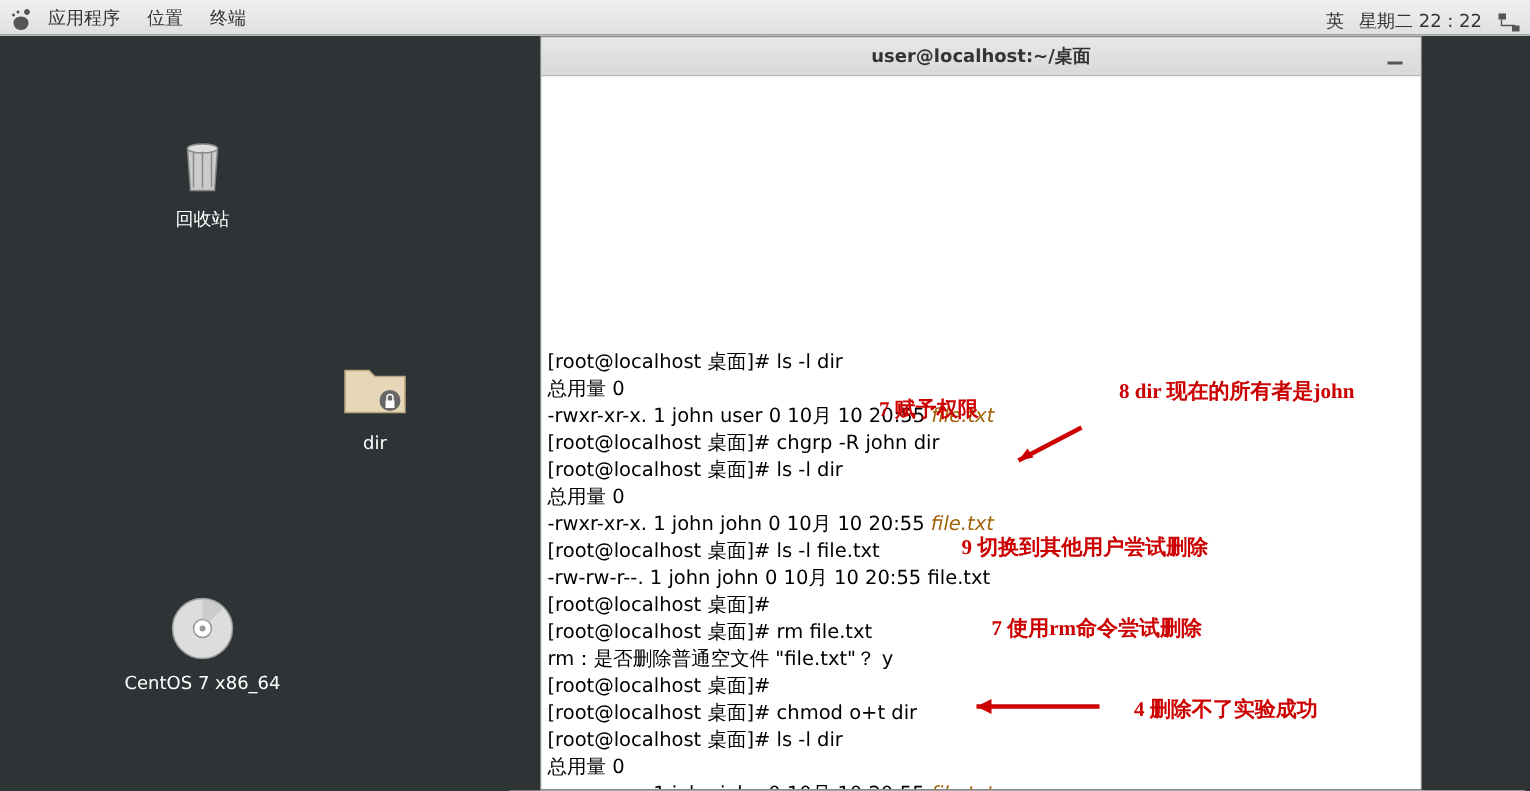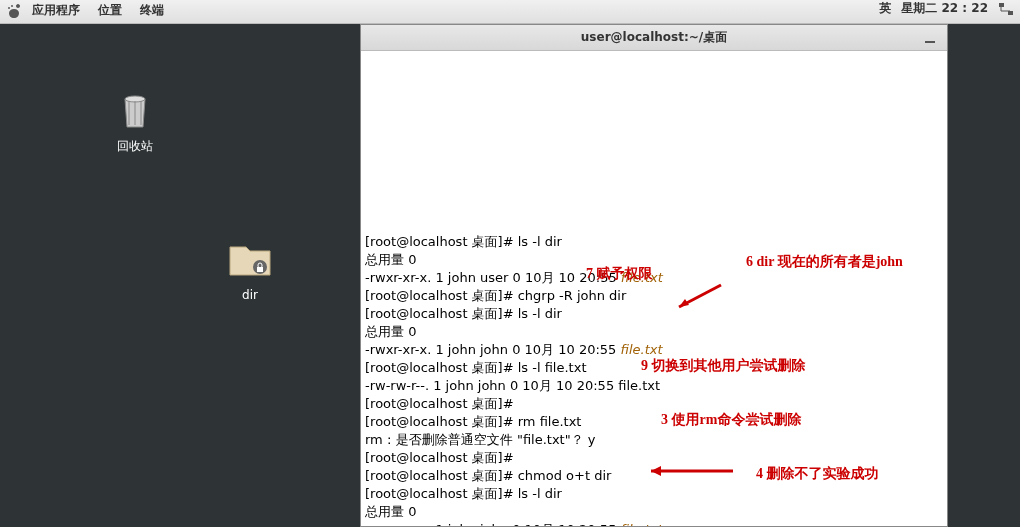--- a/index.html
+++ b/index.html
@@ -1,17 +1,17 @@
 <!DOCTYPE html>
 <html><head>
 <meta charset="utf-8">
 <style>
 *{margin:0;padding:0;box-sizing:border-box;font-family:"DejaVu Sans","WenQuanYi Micro Hei",sans-serif;}
 body{width:1020px;height:527px;background:#2e3436;overflow:hidden;position:relative;}
-.panel{height:24px;background:linear-gradient(#f0f0f0,#e0e0e0);border-bottom:1px solid #bbb;display:flex;align-items:flex-start;padding:0 6px;font-size:12px;color:#333;font-weight:bold;}
+.panel{height:24px;background:linear-gradient(#f0f0f0,#e0e0e0);border-bottom:1px solid #bbb;display:flex;align-items:flex-end;padding:0 6px;font-size:12px;color:#333;}
 .panel-left{display:flex;gap:2px;align-items:center;}
 .panel-item{padding:2px 8px;cursor:default;}
 .panel-right{margin-left:auto;display:flex;align-items:center;gap:10px;}
 .panel-icon{width:16px;height:16px;display:inline-flex;align-items:center;justify-content:center;}
 .desktop{position:absolute;top:24px;left:0;width:360px;height:503px;background:#2e3436;}
 .dicon{position:absolute;width:90px;text-align:center;color:#fff;font-size:12px;cursor:default;}
 .dicon .ic{width:50px;height:50px;margin:0 auto 4px;display:flex;align-items:center;justify-content:center;}
 .trash svg,.folder svg,.cd svg{width:48px;height:48px;}
 .termwin{position:absolute;left:360px;top:24px;width:588px;height:503px;background:#fff;border:1px solid #888;display:flex;flex-direction:column;}
 .titlebar{height:26px;background:linear-gradient(#e8e8e8,#d8d8d8);border-bottom:1px solid #bbb;display:flex;align-items:center;font-size:12px;font-weight:bold;color:#333;position:relative;}
@@ -65,37 +65,48 @@
     <div class="ic folder">
       <svg viewBox="0 0 48 48">
           <path fill="#e6d7b8" stroke="#b8a67d" d="M4 12h16l4 4h20v24H4z"></path>
           <circle cx="34" cy="32" r="7" fill="#666"></circle>
           <rect x="32" y="28" width="4" height="5" rx="2" fill="none" stroke="#fff"></rect>
           <rect x="31" y="32" width="6" height="5" fill="#fff"></rect>
         </svg>
     </div>
     <div>dir</div>
   </div>
+  <div class="dicon" style="left:80px;top:370px;width:110px">
+    <div class="ic cd">
+      <svg viewBox="0 0 48 48">
+          <circle cx="24" cy="24" r="20" fill="#ddd" stroke="#999"></circle>
+          <circle cx="24" cy="24" r="6" fill="#fff" stroke="#999"></circle>
+          <circle cx="24" cy="24" r="2" fill="#999"></circle>
+          <path fill="#bbb" opacity="0.5" d="M24 4a20 20 0 0 1 14 6l-10 10a6 6 0 0 0-4-2z"></path>
+        </svg>
+    </div>
+    <div>CentOS 7 x86_64</div>
+  </div>
 </div>
 
 <div class="termwin">
   <div class="titlebar">
     <span class="tt">user@localhost:~/桌面</span>
     <span class="min">
       <svg viewBox="0 0 12 12" width="12" height="12">
           <rect x="1" y="9" width="10" height="2" fill="#555"></rect>
         </svg>
     </span>
   </div>
   <div class="termbody" id="termbody">
     
     <div class="annot" style="left:225px;top:214px">7 赋予权限</div>
-    <div class="annot" style="left:385px;top:202px">6 dir 现在的所有者是john</div>
+    <div class="annot" style="left:385px;top:202px">8 dir 现在的所有者是john</div>
     <div class="annot" style="left:280px;top:306px">9 切换到其他用户尝试删除</div>
-    <div class="annot" style="left:300px;top:360px">3 使用rm命令尝试删除</div>
+    <div class="annot" style="left:300px;top:360px">7 使用rm命令尝试删除</div>
     <div class="annot" style="left:395px;top:414px">4 删除不了实验成功</div>
     <svg class="arrow" style="left:310px;top:232px" width="60" height="30">
         <path d="M50 2 L8 24" stroke="#cc0000" stroke-width="3" fill="none"></path>
         <path d="M8 24 l10 -2 l-4 -6 z" fill="#cc0000"></path>
       </svg>
     <svg class="arrow" style="left:282px;top:396px" width="100" height="30">
         <path d="M90 24 L8 24" stroke="#cc0000" stroke-width="3" fill="none"></path>
         <path d="M8 24 l10 -5 l0 10 z" fill="#cc0000"></path>
       </svg>
   <div><span>[root@localhost 桌面]# ls -l dir</span></div><div><span>总用量 0</span></div><div><span>-rwxr-xr-x. 1 john user 0 10月 10 20:55 </span><span class="green">file.txt</span></div><div><span>[root@localhost 桌面]# chgrp -R john dir</span></div><div><span>[root@localhost 桌面]# ls -l dir</span></div><div><span>总用量 0</span></div><div><span>-rwxr-xr-x. 1 john john 0 10月 10 20:55 </span><span class="green">file.txt</span></div><div><span>[root@localhost 桌面]# ls -l file.txt</span></div><div><span>-rw-rw-r--. 1 john john 0 10月 10 20:55 file.txt</span></div><div><span>[root@localhost 桌面]# </span></div><div><span>[root@localhost 桌面]# rm file.txt</span></div><div><span>rm：是否删除普通空文件 "file.txt"？ y</span></div><div><span>[root@localhost 桌面]# </span></div><div><span>[root@localhost 桌面]# </span><span class="udl">chmod o+t dir</span></div><div><span>[root@localhost 桌面]# ls -l </span><span class="udl">dir</span></div><div><span>总用量 0</span></div><div><span>-rwxr-xr-x. 1 </span><span class="udl">john john</span><span> 0 10月 10 20:55 </span><span class="green">file.txt</span></div></div>

